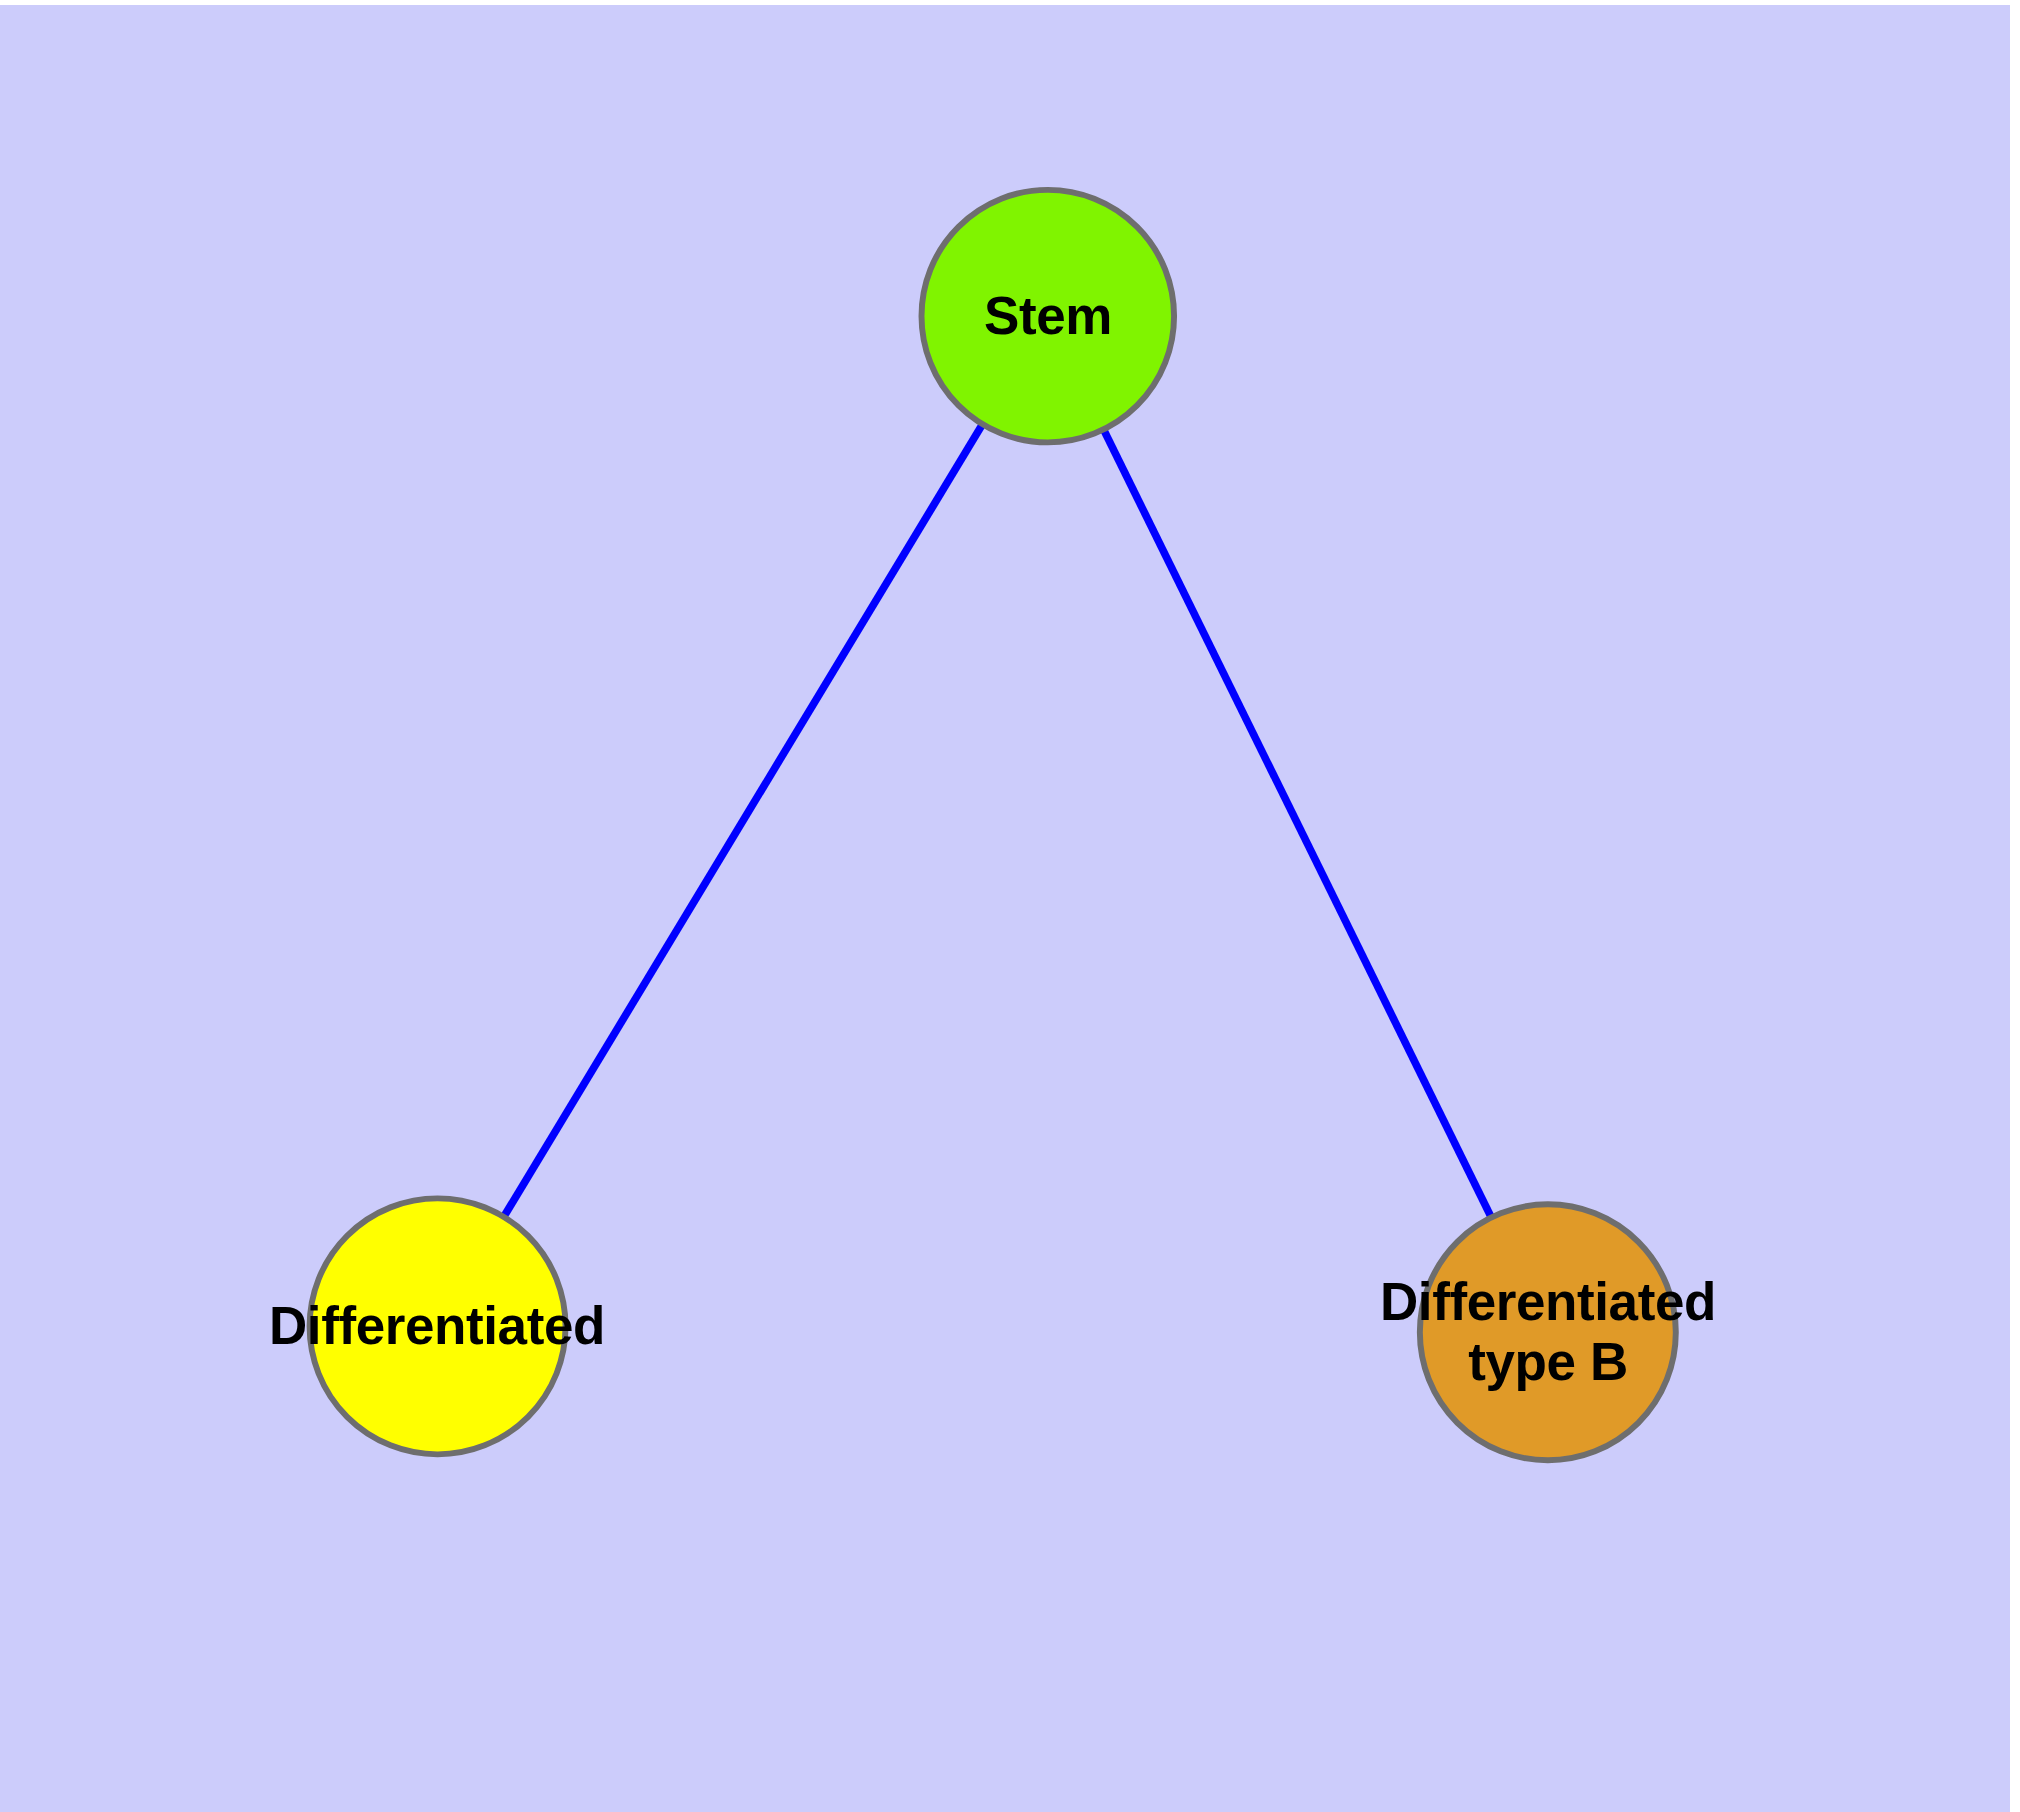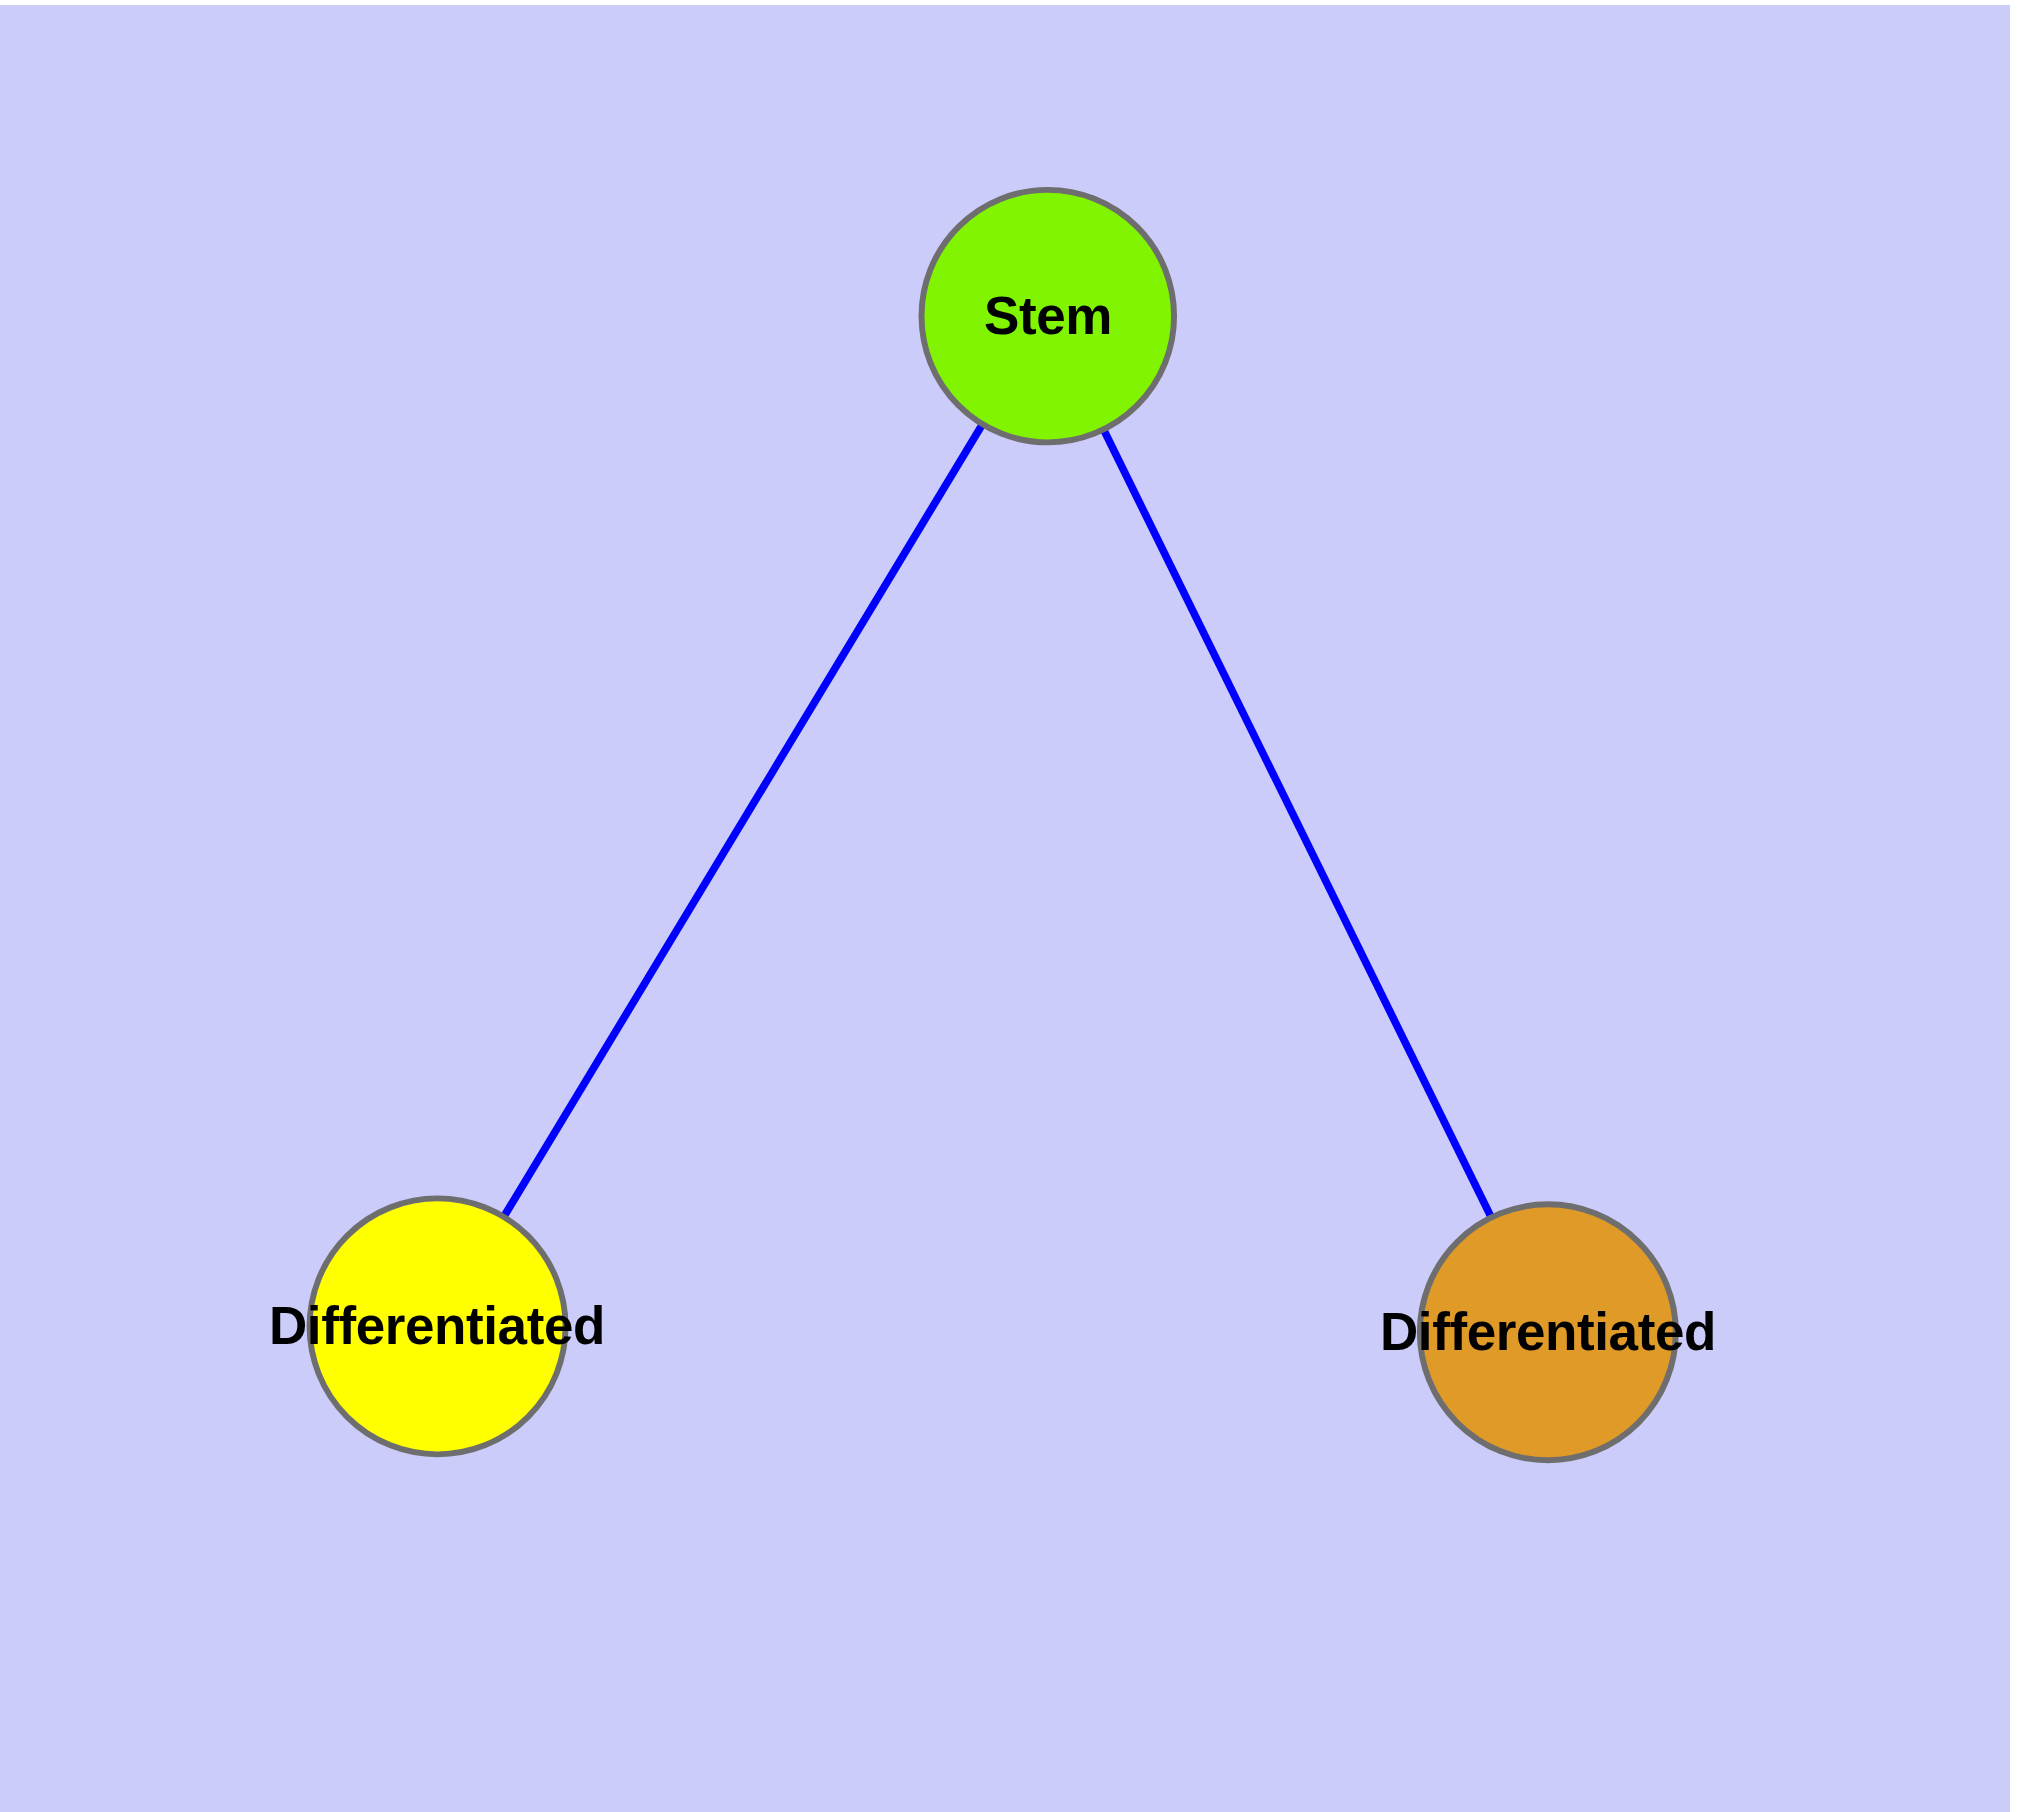--- a/index.html
+++ b/index.html
@@ -55,16 +55,16 @@
   <svg id="graph-svg" viewBox="0 0 2384 2138" xmlns="http://www.w3.org/2000/svg">
       <line x1="1236" y1="373" x2="516" y2="1565" stroke="#0000ff" stroke-width="9" stroke-linecap="butt"></line>
       <line x1="1236" y1="373" x2="1826" y2="1572" stroke="#0000ff" stroke-width="9" stroke-linecap="butt"></line>
       <circle cx="1236" cy="373" r="149" fill="#80f400" stroke="#6e6e6e" stroke-width="7"></circle>
       <circle cx="516" cy="1565" r="151" fill="#ffff00" stroke="#6e6e6e" stroke-width="7"></circle>
       <circle cx="1826" cy="1572" r="151" fill="#e09a28" stroke="#6e6e6e" stroke-width="7"></circle>
     </svg>
   <div id="label-layer">
       <div class="node-label" style="left: 1048px; top: 316px; font-size: 53px; color: rgb(0, 0, 0);"><div>Stem</div></div>
       <div class="node-label" style="left: 437px; top: 1326px; font-size: 53px; color: rgb(0, 0, 0);"><div>Differentiated</div></div>
-      <div class="node-label" style="left: 1548px; top: 1332px; font-size: 53px; color: rgb(0, 0, 0);"><div>Differentiated</div></div>
+      <div class="node-label" style="left: 1548px; top: 1332px; font-size: 53px; color: rgb(0, 0, 0);"><div>Differentiated</div><div>type B</div></div>
     </div>
 </div>
 
 
 </body></html>

